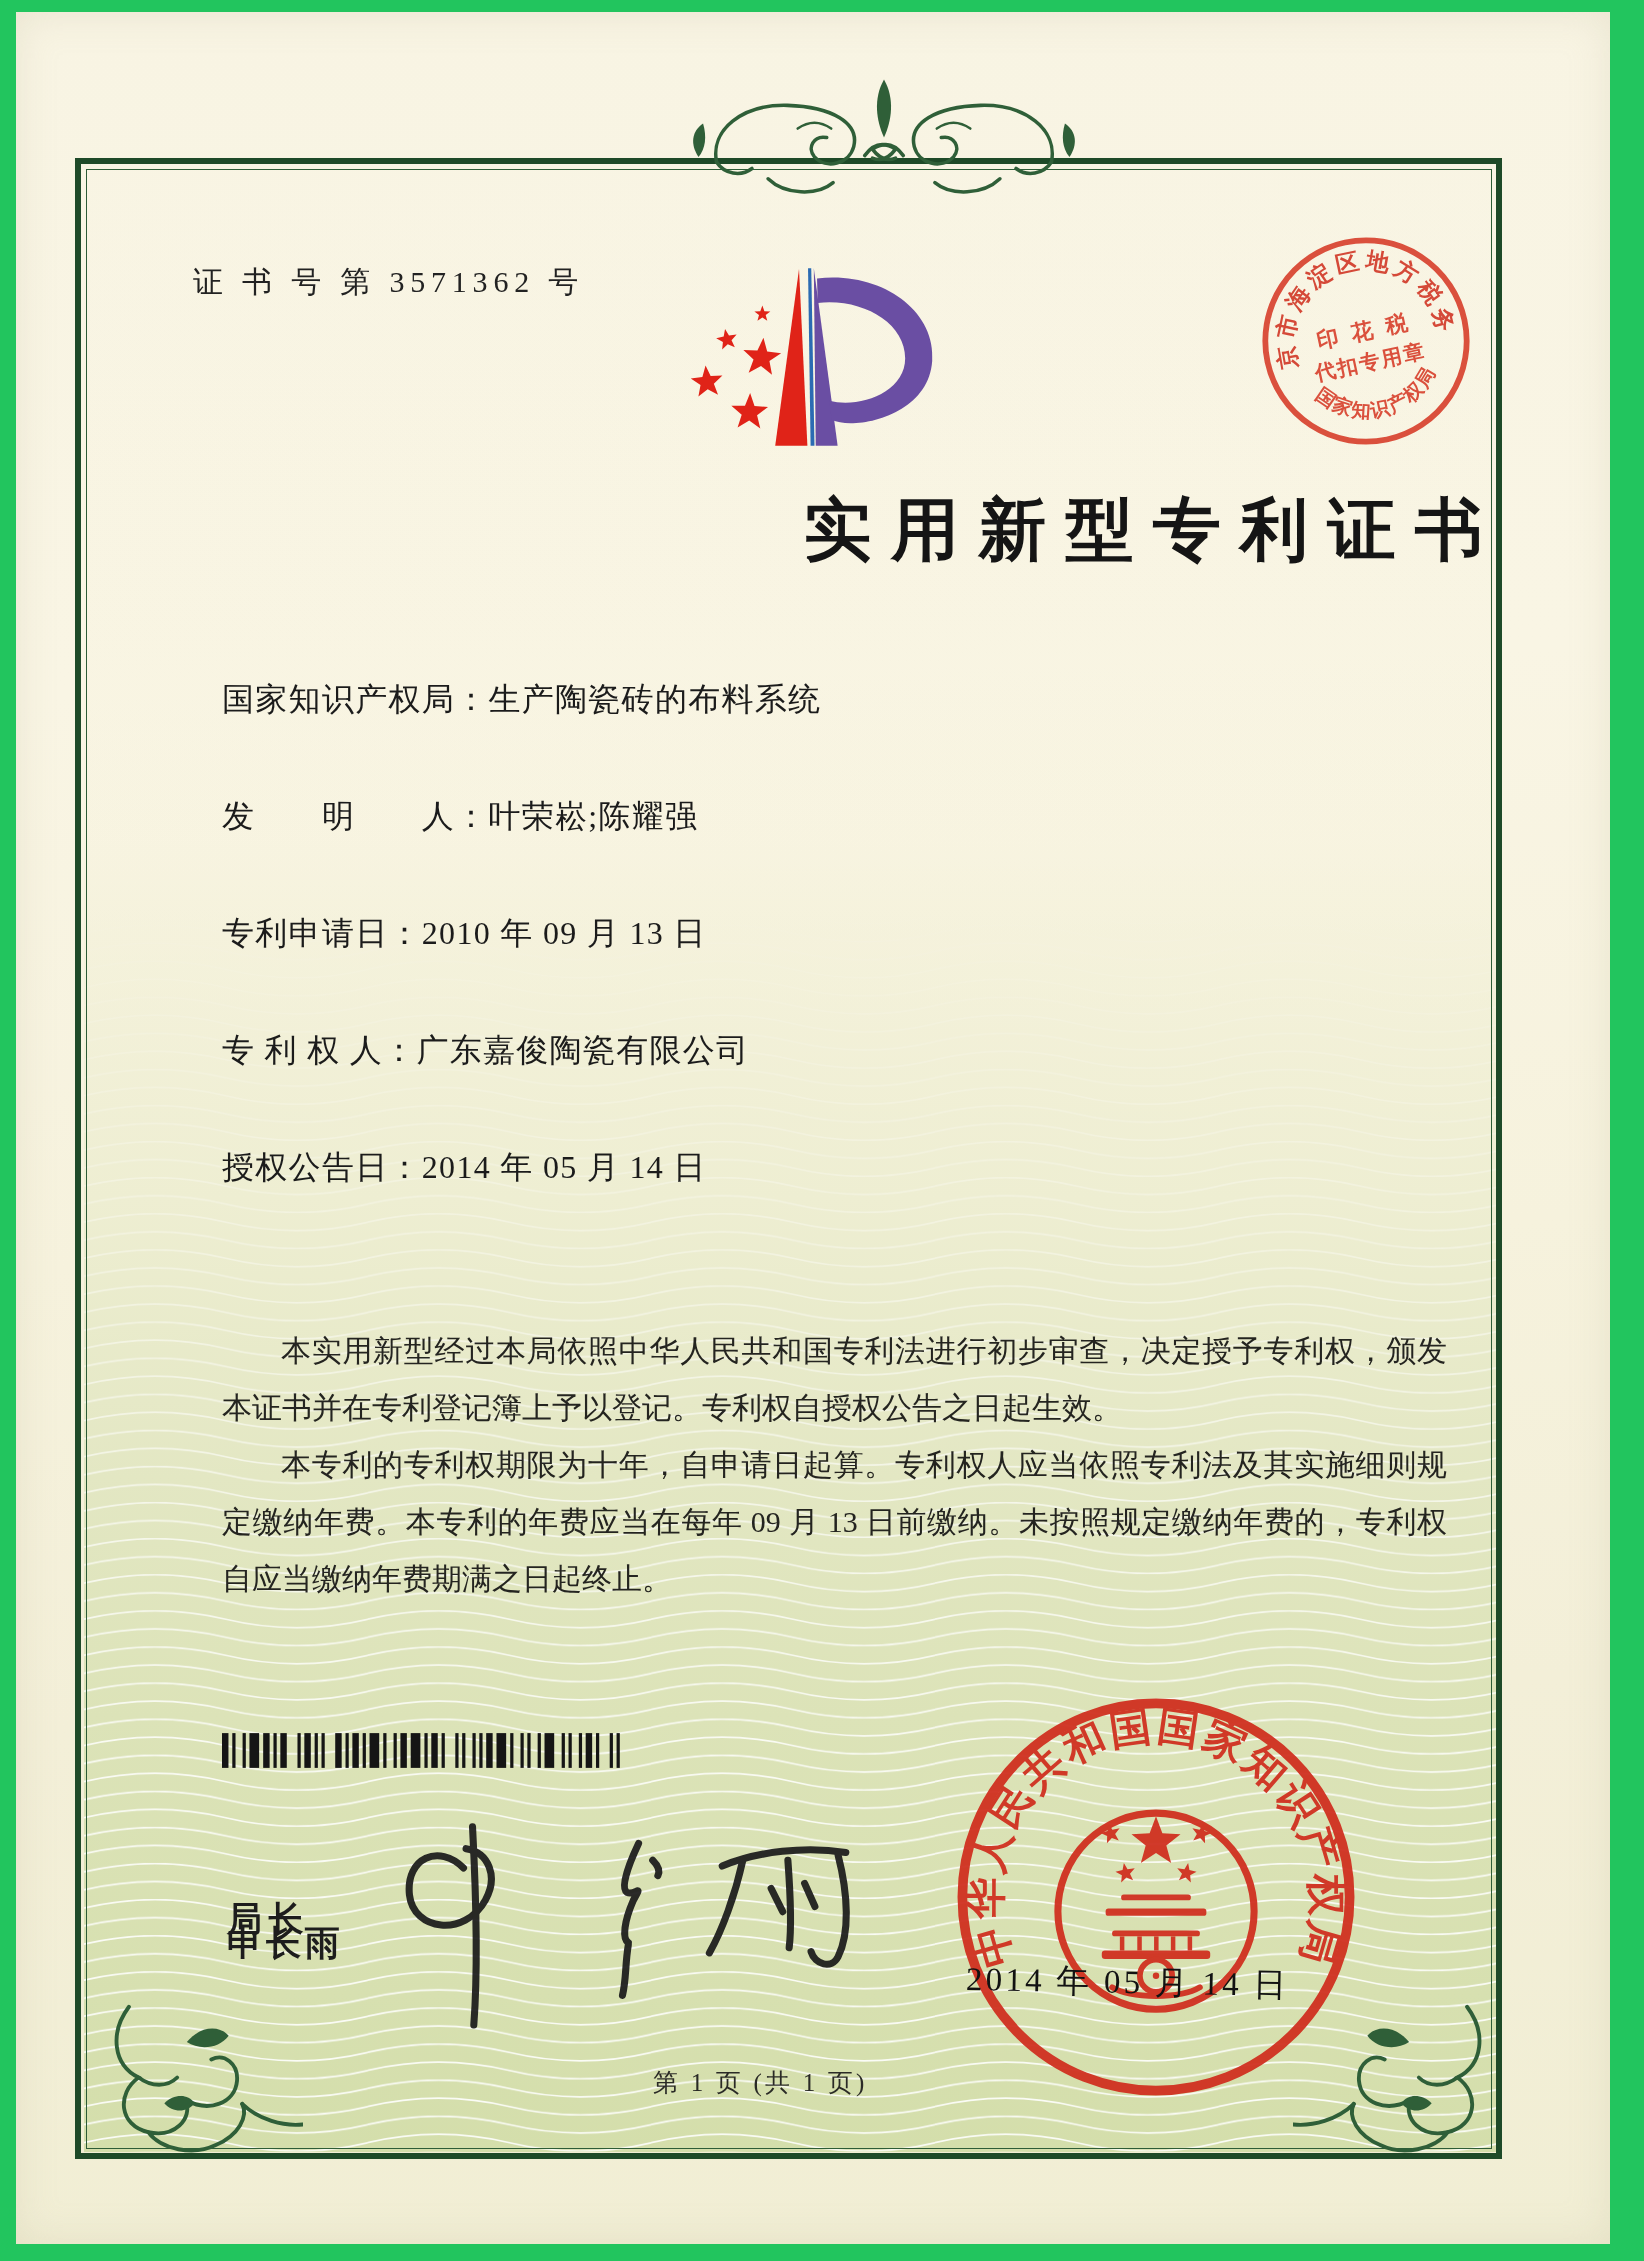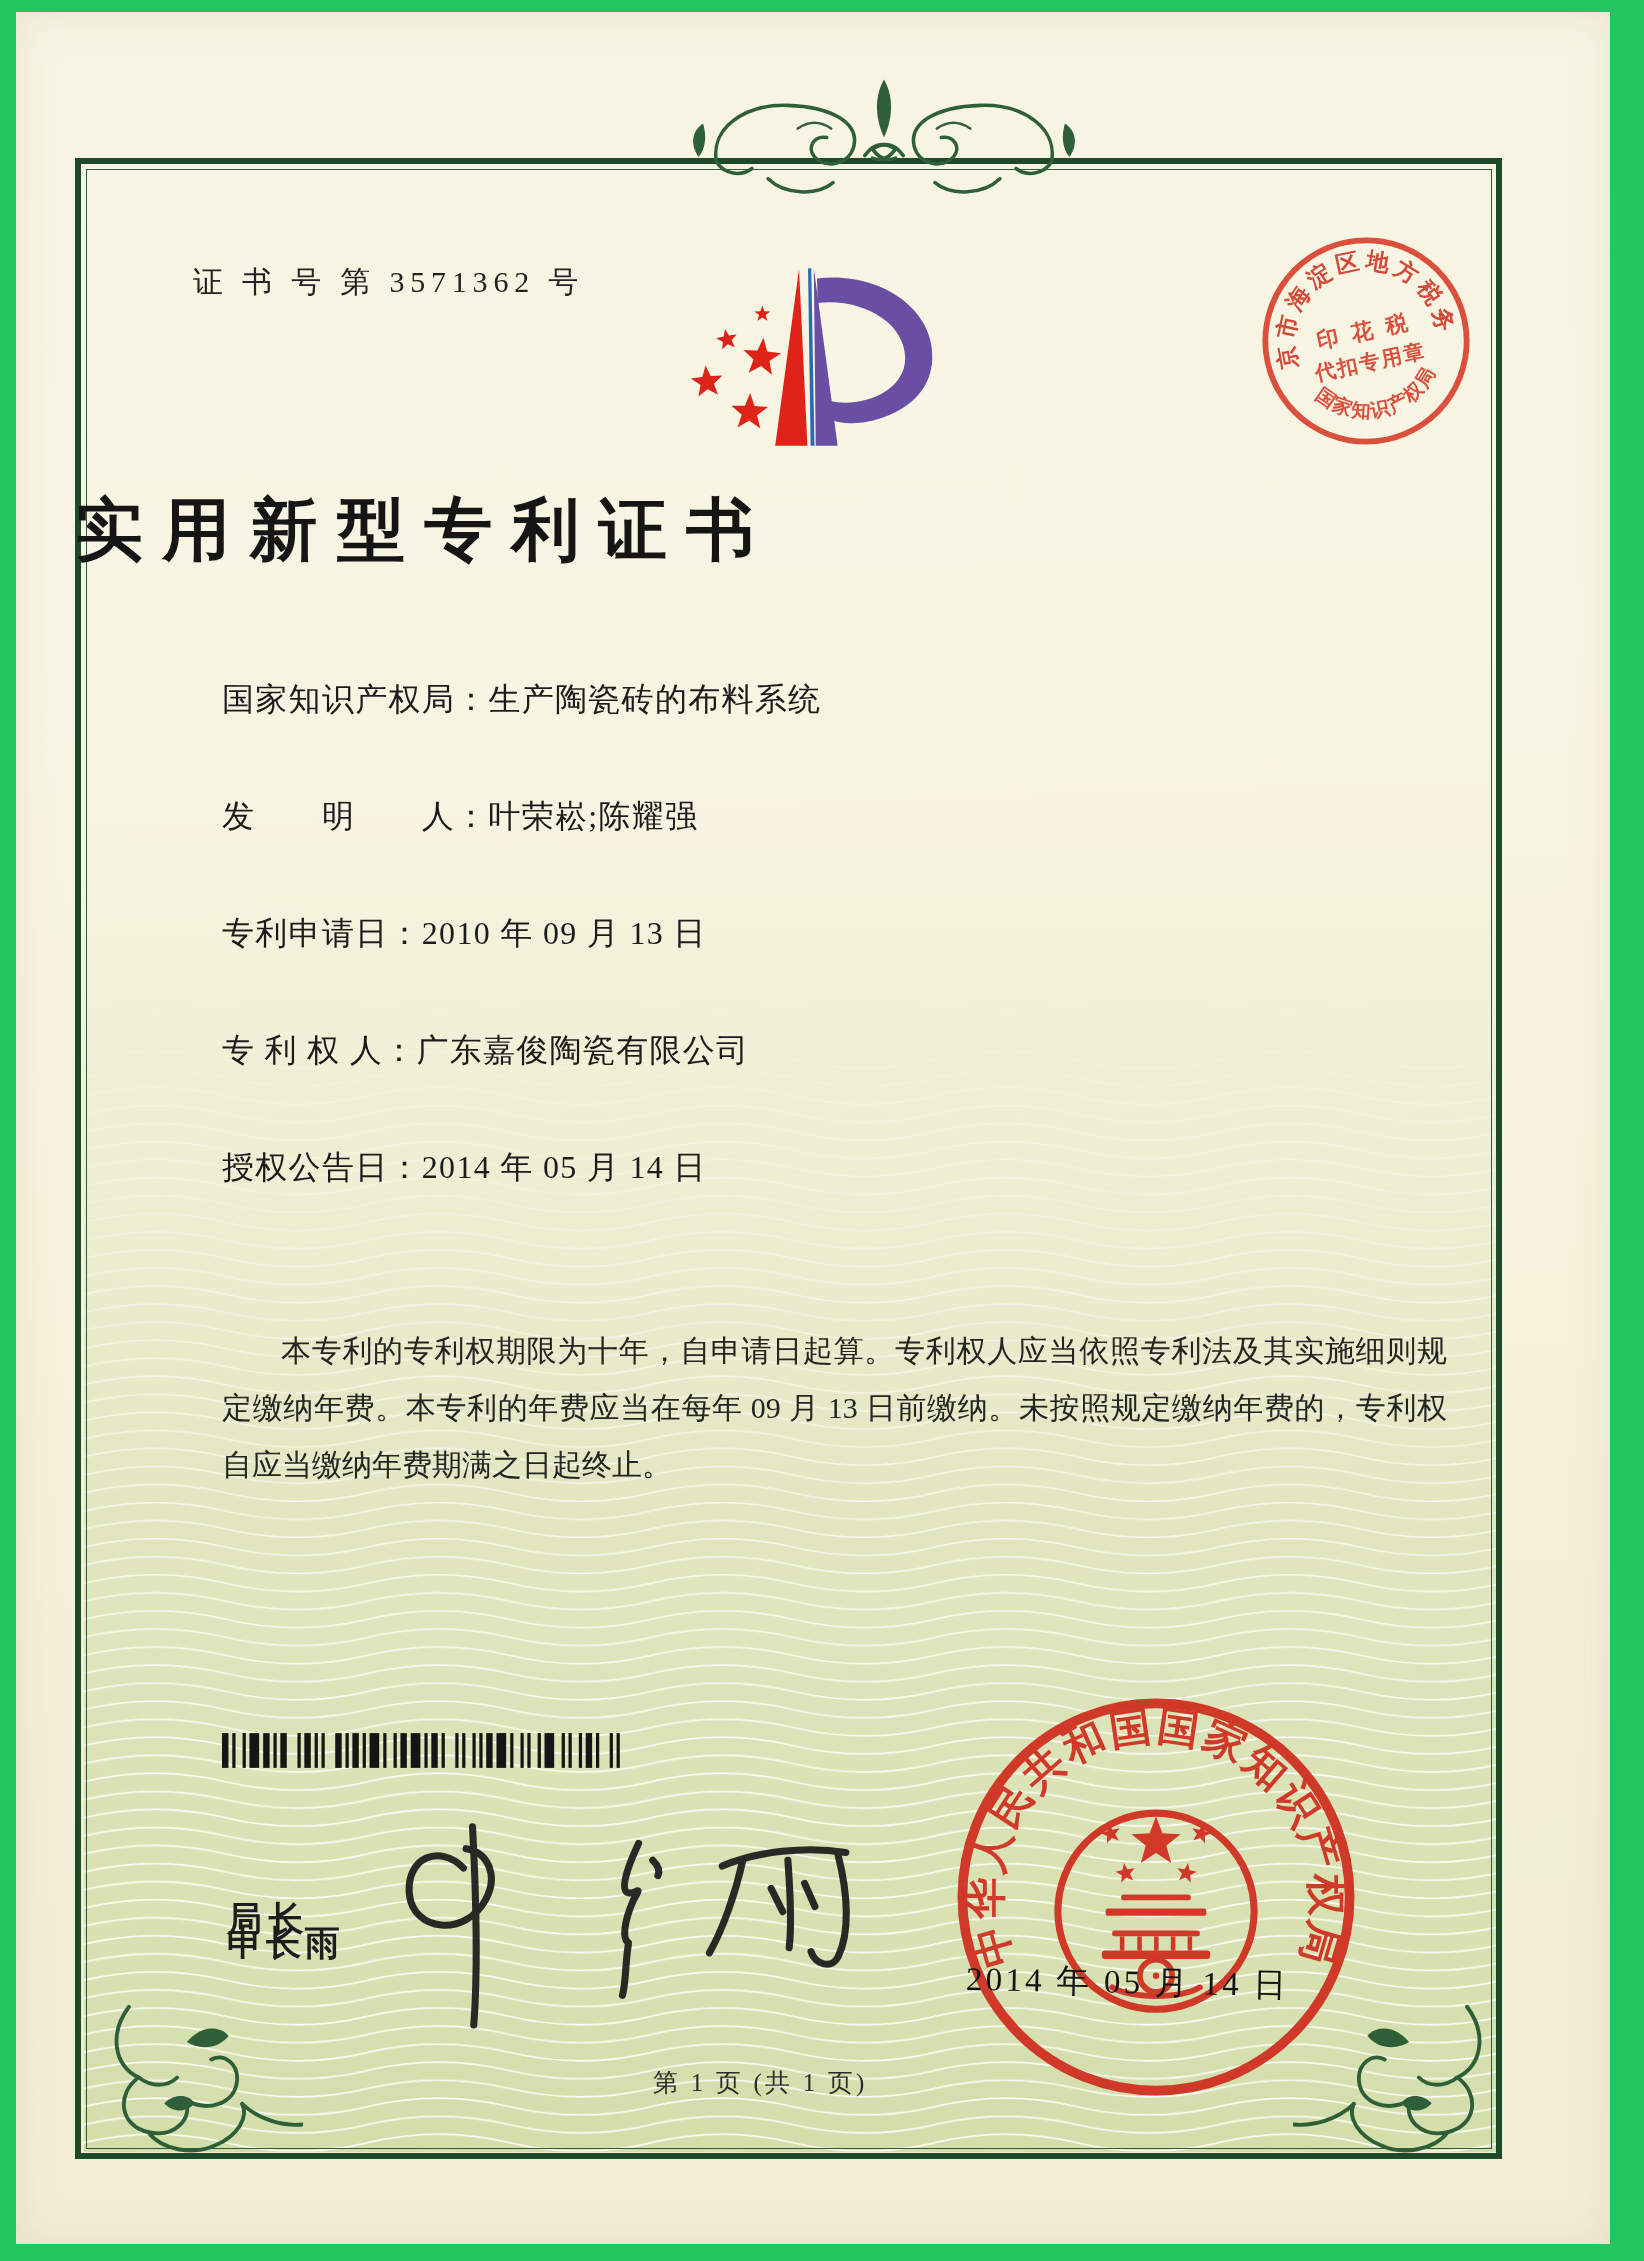--- a/index.html
+++ b/index.html
@@ -13,21 +13,21 @@
   svg.waves{position:absolute;left:0;top:0;
          -webkit-mask-image:linear-gradient(180deg,rgba(0,0,0,0) 0%,rgba(0,0,0,0) 36%,rgba(0,0,0,.35) 52%,rgba(0,0,0,.7) 66%,rgba(0,0,0,.95) 80%,#000 100%);
          mask-image:linear-gradient(180deg,rgba(0,0,0,0) 0%,rgba(0,0,0,0) 36%,rgba(0,0,0,.35) 52%,rgba(0,0,0,.7) 66%,rgba(0,0,0,.95) 80%,#000 100%);}
   .frame{position:absolute;left:75px;top:158px;width:1427px;height:2001px;
          border:6.4px solid #1e4a28;box-sizing:border-box;}
   .frame-inner{position:absolute;inset:4.5px;border:1.9px solid #2d5c36;}
   .ornament{position:absolute;}
   .cert-no{position:absolute;left:193px;top:262px;font-size:30px;letter-spacing:5.8px;color:#222;}
   .logo{position:absolute;left:683px;top:258px;}
   .tax-stamp{position:absolute;left:1255px;top:230px;transform:rotate(-12deg);opacity:.92;}
-  .title{position:absolute;left:75px;top:485px;width:1427px;margin:0;text-align:left;
+  .title{position:absolute;left:75px;top:485px;width:1427px;margin:0;text-align:right;
          font-size:68px;font-weight:700;letter-spacing:19.3px;color:#151515;}
   .fields{position:absolute;left:222px;top:678px;width:1225px;}
   .field{height:117px;font-size:32px;letter-spacing:1.3px;color:#1b1b1b;}
   .paras{position:absolute;left:222px;top:1322px;width:1225px;font-size:30px;line-height:57px;
          text-align:justify;color:#242420;}
   .paras p{margin:0;text-indent:59px;}
   .barcode{position:absolute;left:222px;top:1733px;}
   .signer-role{position:absolute;left:227px;top:1896px;font-size:35px;font-weight:700;letter-spacing:6.4px;color:#1d1d1d;font-family:"Liberation Sans","DejaVu Sans",sans-serif;}
   .signer-name{position:absolute;left:227px;top:1920px;font-size:35px;font-weight:700;letter-spacing:3.9px;color:#1d1d1d;font-family:"Liberation Sans","DejaVu Sans",sans-serif;}
   .autograph{position:absolute;left:387px;top:1792px;}
@@ -138,20 +138,21 @@
 
   <div class="fields">
     <div class="field">国家知识产权局：生产陶瓷砖的布料系统</div>
     <div class="field">发　　明　　人：叶荣崧;陈耀强</div>
     <div class="field">专利申请日：2010 年 09 月 13 日</div>
     <div class="field">专 利 权 人：广东嘉俊陶瓷有限公司</div>
     <div class="field">授权公告日：2014 年 05 月 14 日</div>
   </div>
 
   <div class="paras">
+    <p>本实用新型经过本局依照中华人民共和国专利法进行初步审查，决定授予专利权，颁发本证书并在专利登记簿上予以登记。专利权自授权公告之日起生效。</p>
     <p>本专利的专利权期限为十年，自申请日起算。专利权人应当依照专利法及其实施细则规定缴纳年费。本专利的年费应当在每年 09 月 13 日前缴纳。未按照规定缴纳年费的，专利权自应当缴纳年费期满之日起终止。</p>
   </div>
 
   <svg id="barcode" class="barcode" width="398" height="35" viewBox="0 0 618 54">
       <rect x="0.00" y="0" width="10.02" height="54" fill="#151515"></rect>
       <rect x="15.98" y="0" width="5.01" height="54" fill="#151515"></rect>
       <rect x="31.97" y="0" width="5.01" height="54" fill="#151515"></rect>
       <rect x="42.62" y="0" width="15.02" height="54" fill="#151515"></rect>
       <rect x="63.93" y="0" width="10.02" height="54" fill="#151515"></rect>
       <rect x="79.91" y="0" width="5.01" height="54" fill="#151515"></rect>

